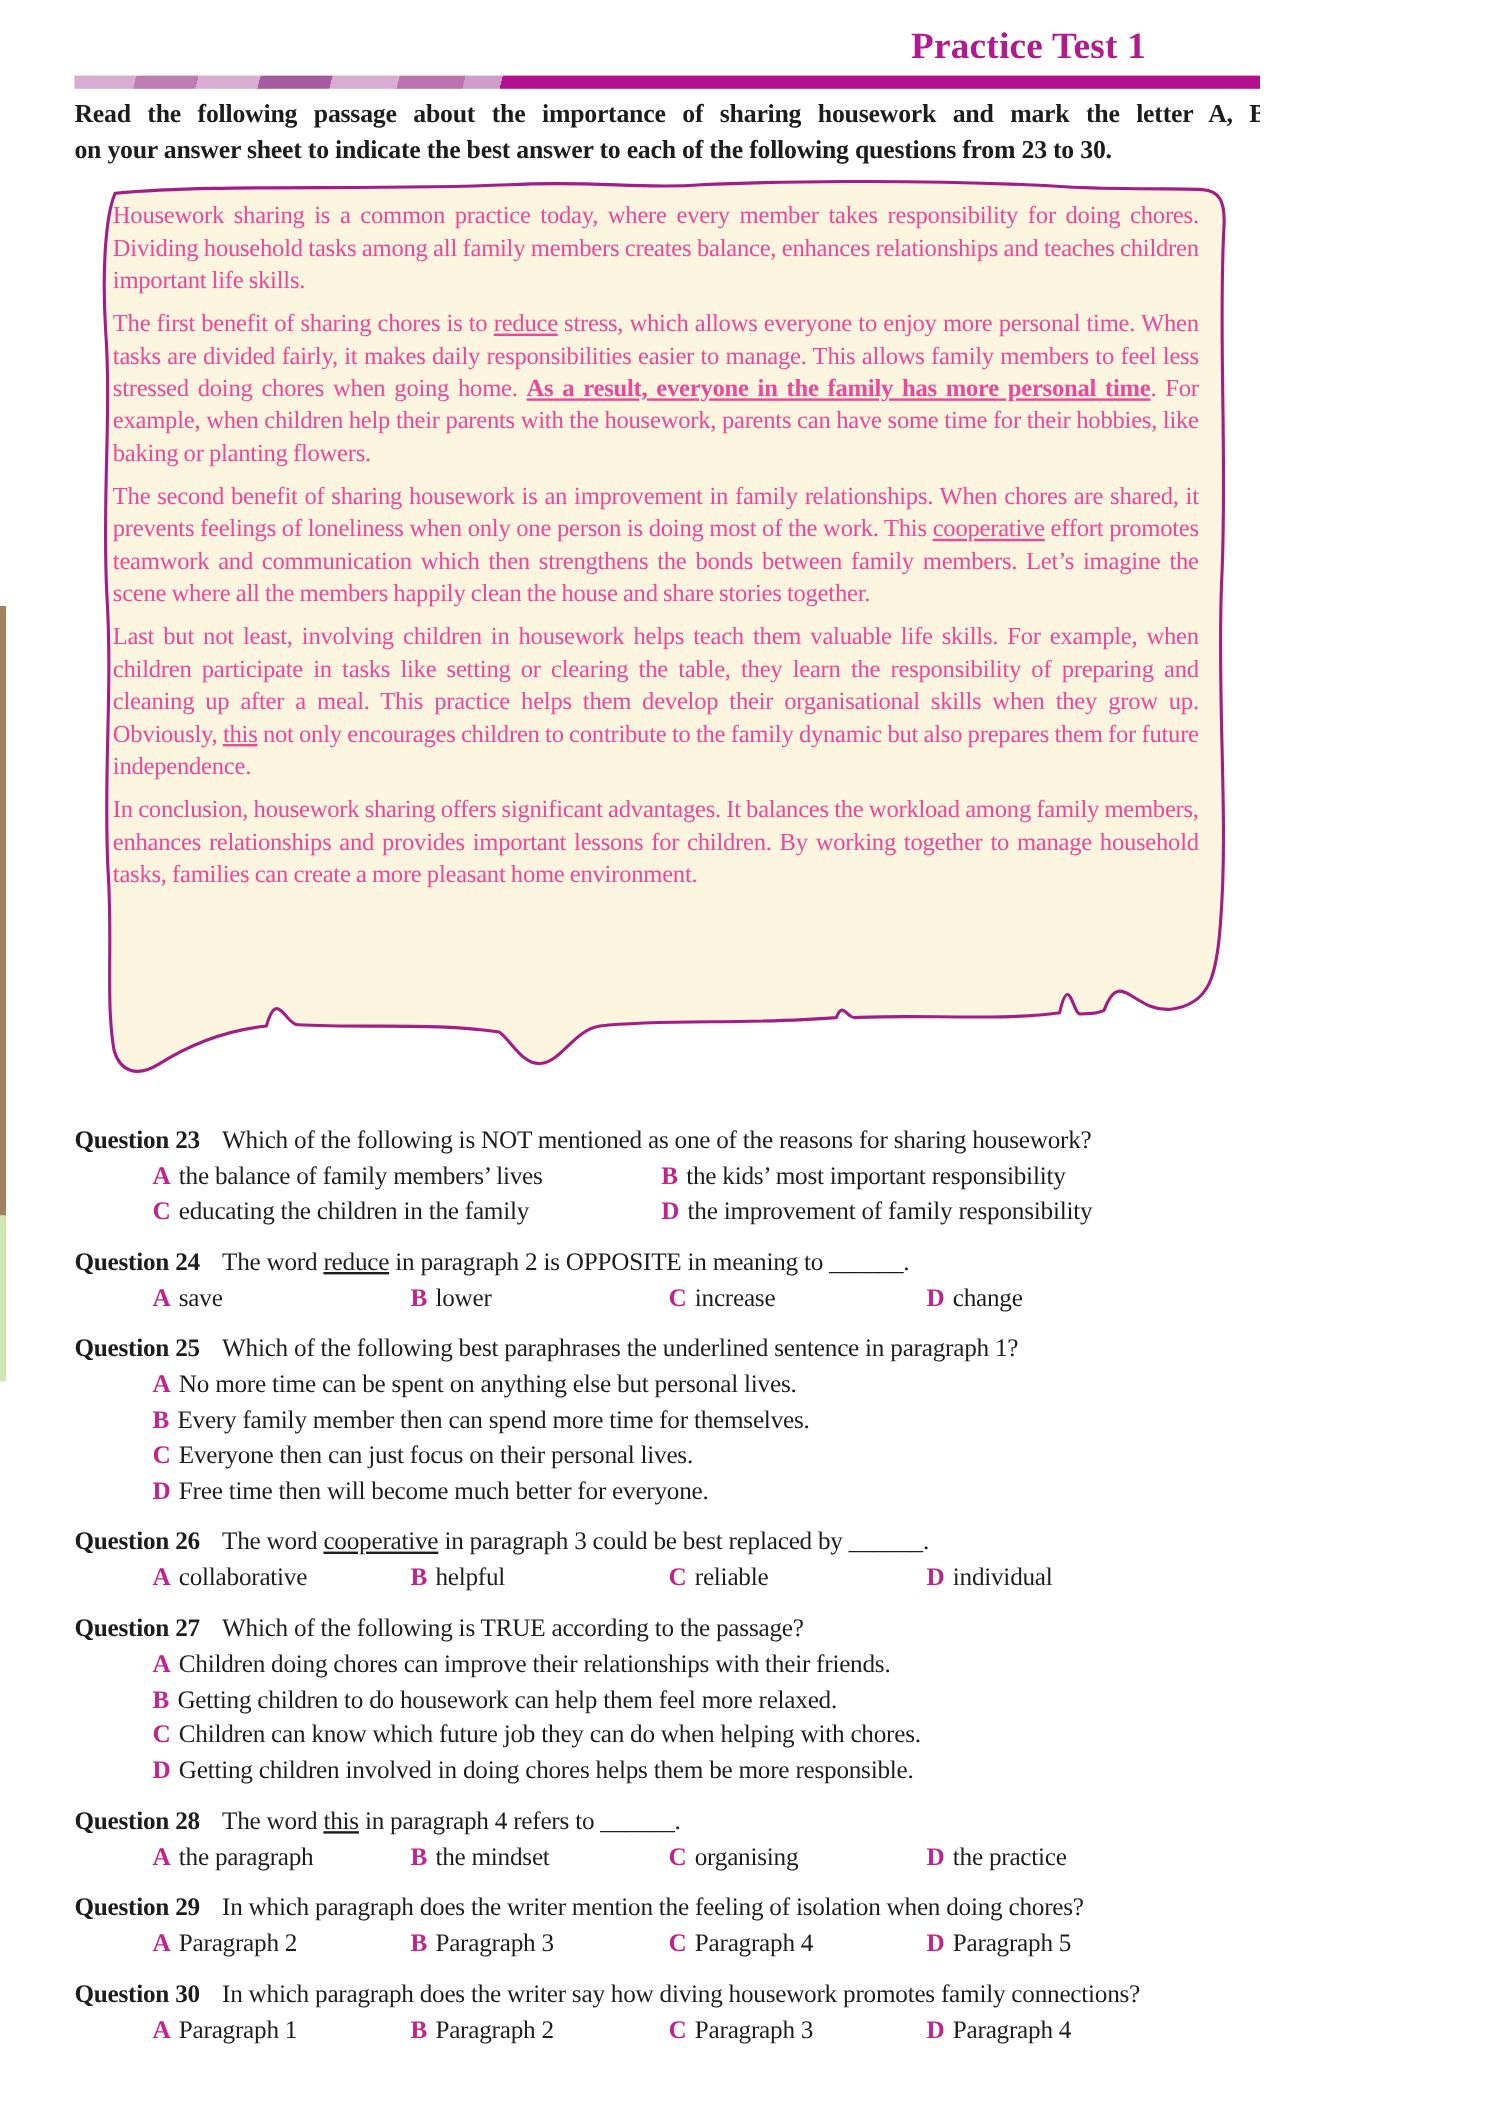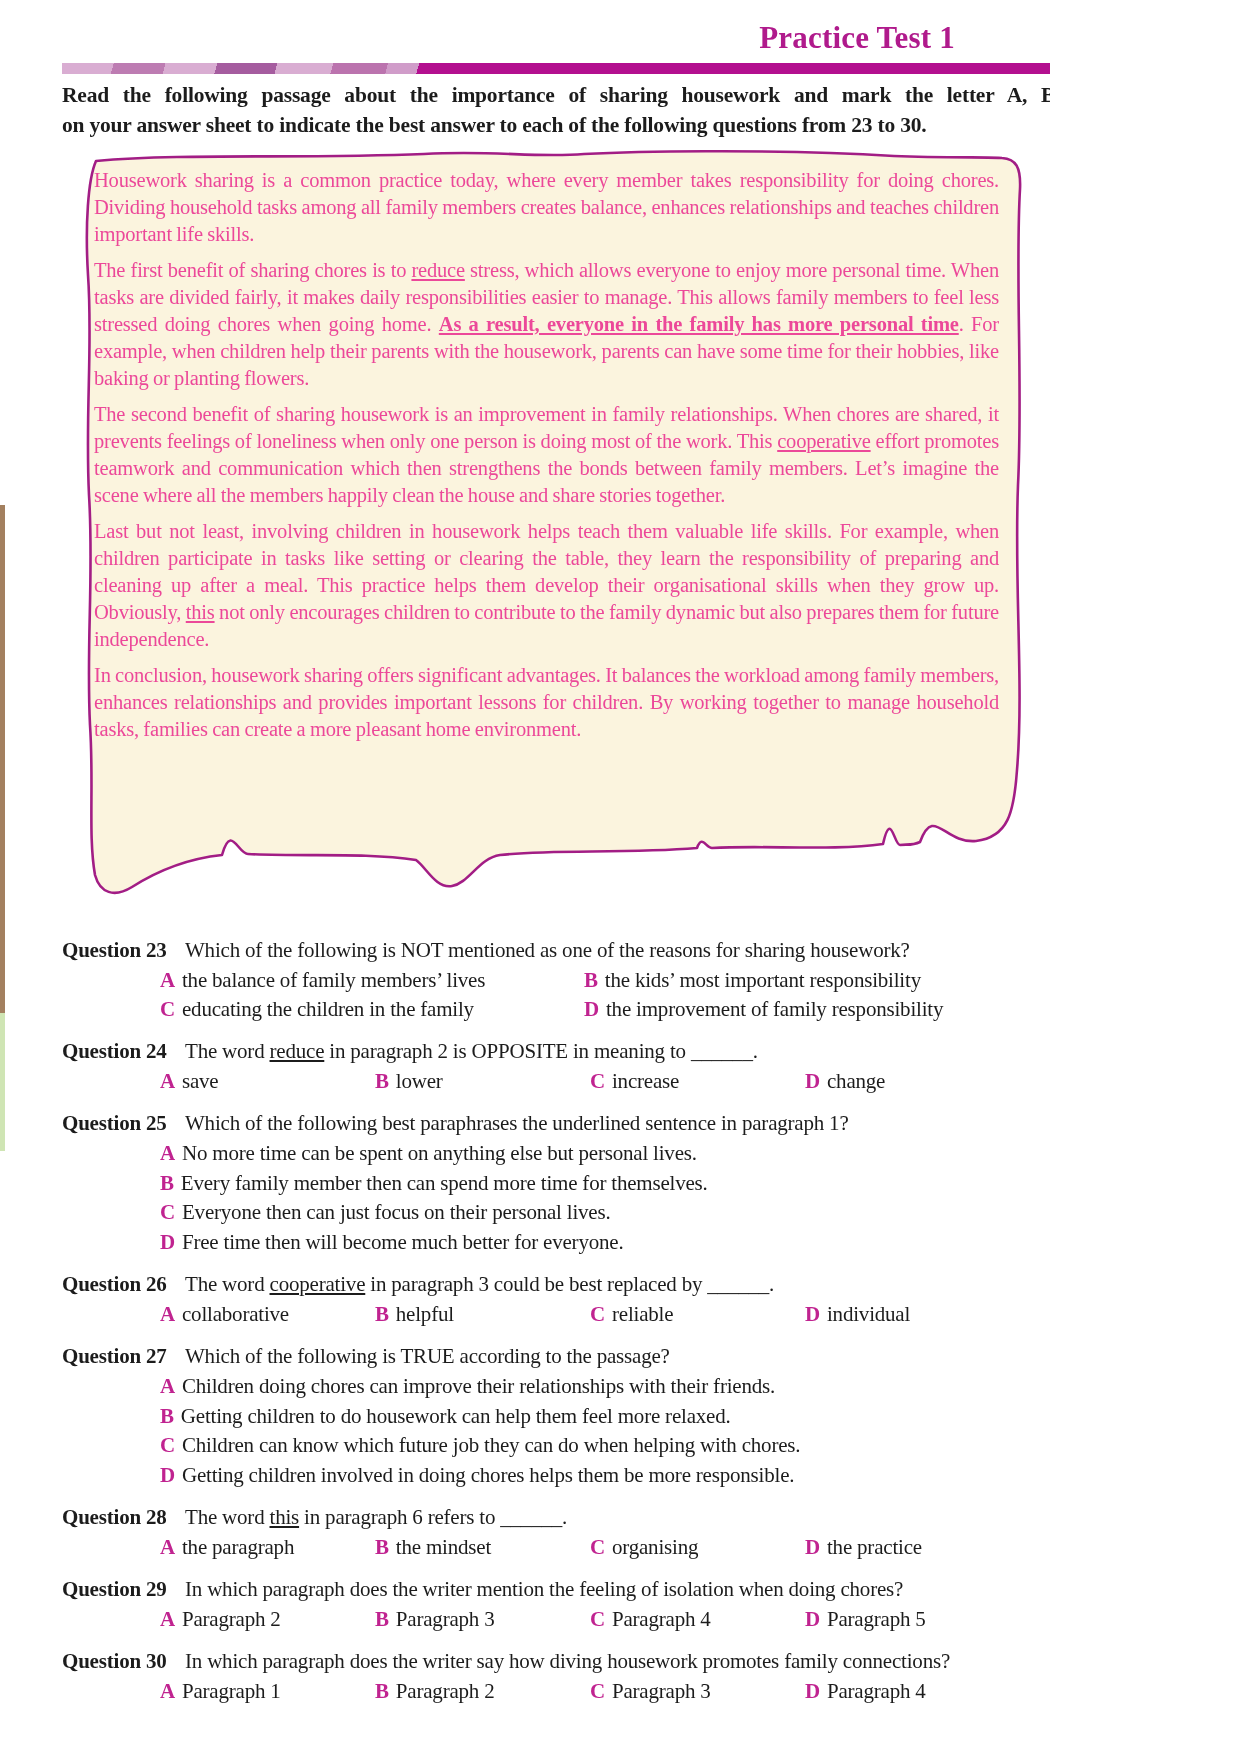--- a/index.html
+++ b/index.html
@@ -35,21 +35,21 @@
   .u{text-decoration:underline;}
   .ub{text-decoration:underline;font-weight:bold;}
 
   
   .questions{position:absolute;left:62px;top:936px;width:1098px;font-size:21px;
       letter-spacing:-0.2px;}
   .qblock{margin-bottom:13px;}
   .qrow{display:flex;}
   .qlabel{flex:0 0 123px;font-weight:bold;line-height:28px;}
   .qbody{flex:1;line-height:28px;}
-  .opts{margin-left:98px;margin-top:2px;}
+  .opts{margin-left:65px;margin-top:2px;}
   .opts-cols4{display:grid;grid-template-columns:215px 215px 215px auto;line-height:29px;}
   .opts-cols2{display:grid;grid-template-columns:424px auto;line-height:29px;}
   .opts-stack .opt-line{line-height:29.5px;}
   .letter{color:#c02390;font-weight:bold;margin-right:7px;}
 
   
   .sidebar{position:absolute;left:1171px;top:100px;width:70px;height:1654px;
      border-top-left-radius:14px;
      background:
        linear-gradient(to right, rgba(255,255,255,.30), rgba(255,255,255,0) 55%),
@@ -185,21 +185,21 @@
         <div class="opt-line"><span class="letter">A</span><span>Children doing chores can improve their relationships with their friends.</span></div>
         <div class="opt-line"><span class="letter">B</span><span>Getting children to do housework can help them feel more relaxed.</span></div>
         <div class="opt-line"><span class="letter">C</span><span>Children can know which future job they can do when helping with chores.</span></div>
         <div class="opt-line"><span class="letter">D</span><span>Getting children involved in doing chores helps them be more responsible.</span></div>
       </div>
     </div>
 
     <div class="qblock">
       <div class="qrow">
         <div class="qlabel">Question 28</div>
-        <div class="qbody"><span>The word </span><span class="u">this</span><span> in paragraph 6 refers to ______.</span></div>
+        <div class="qbody"><span>The word </span><span class="u">this</span><span> in paragraph 4 refers to ______.</span></div>
       </div>
       <div class="opts opts-cols4">
         <div class="opt-line"><span class="letter">A</span><span>the paragraph</span></div>
         <div class="opt-line"><span class="letter">B</span><span>the mindset</span></div>
         <div class="opt-line"><span class="letter">C</span><span>organising</span></div>
         <div class="opt-line"><span class="letter">D</span><span>the practice</span></div>
       </div>
     </div>
 
     <div class="qblock">

